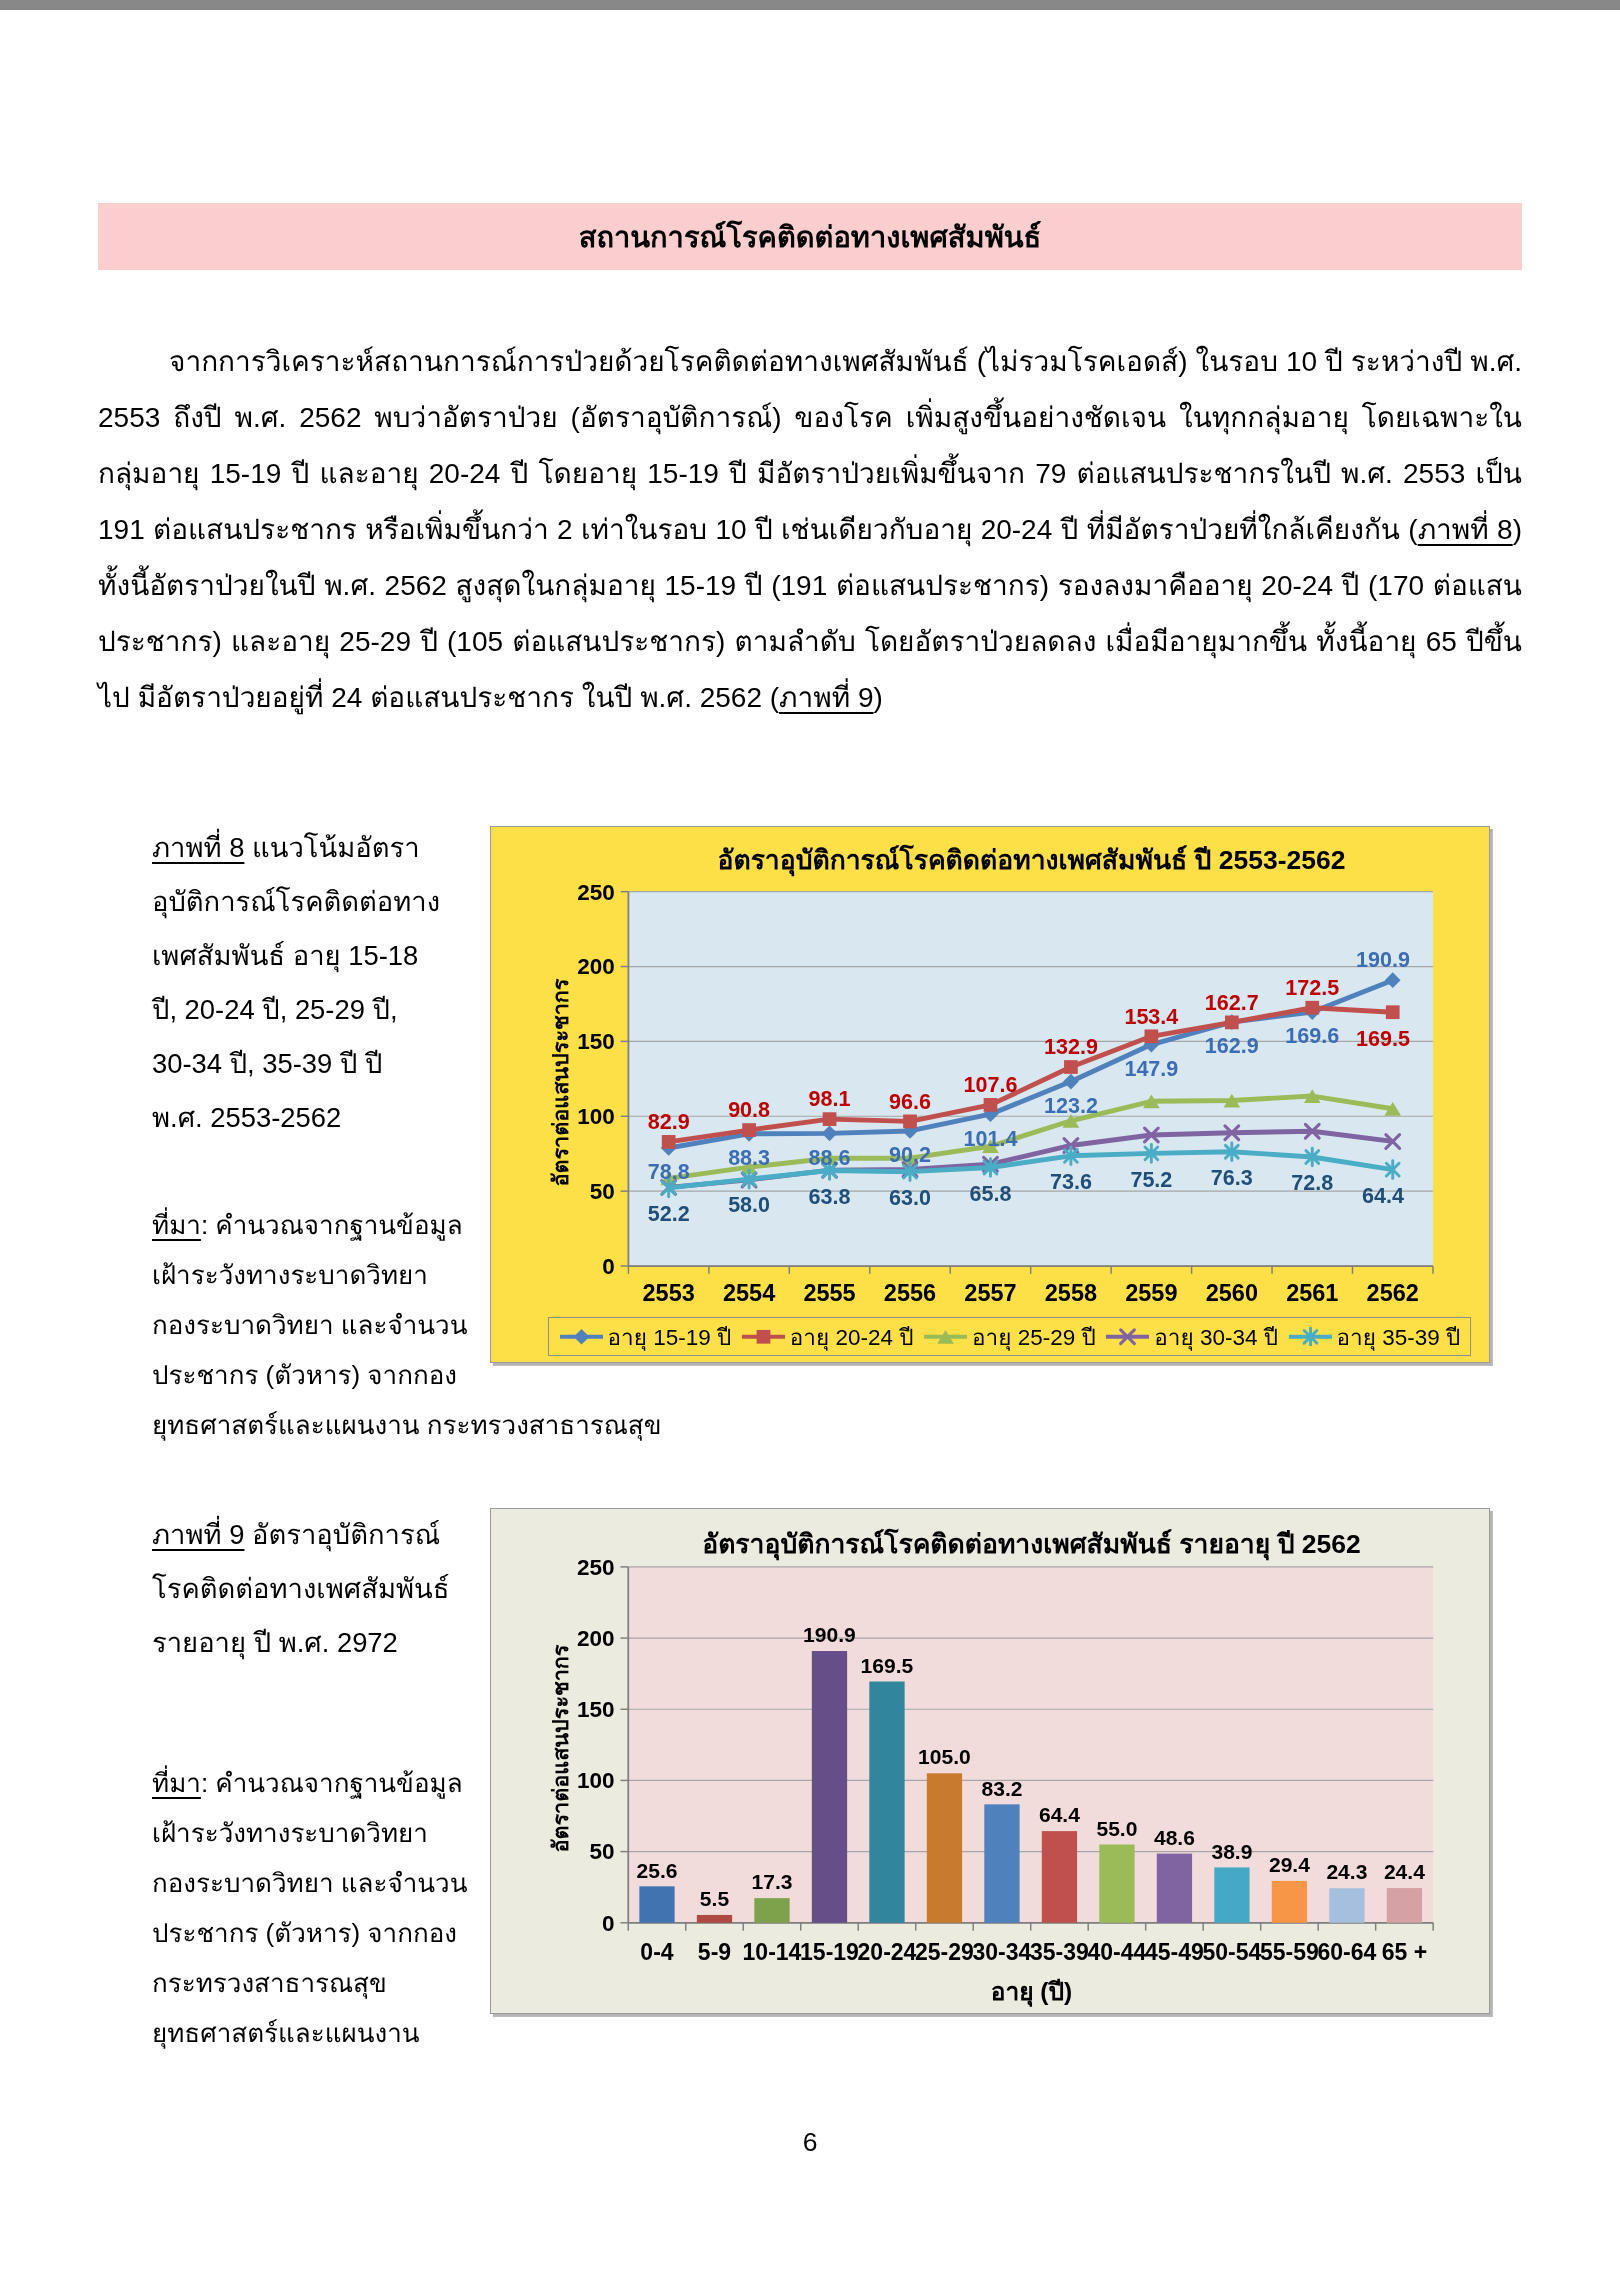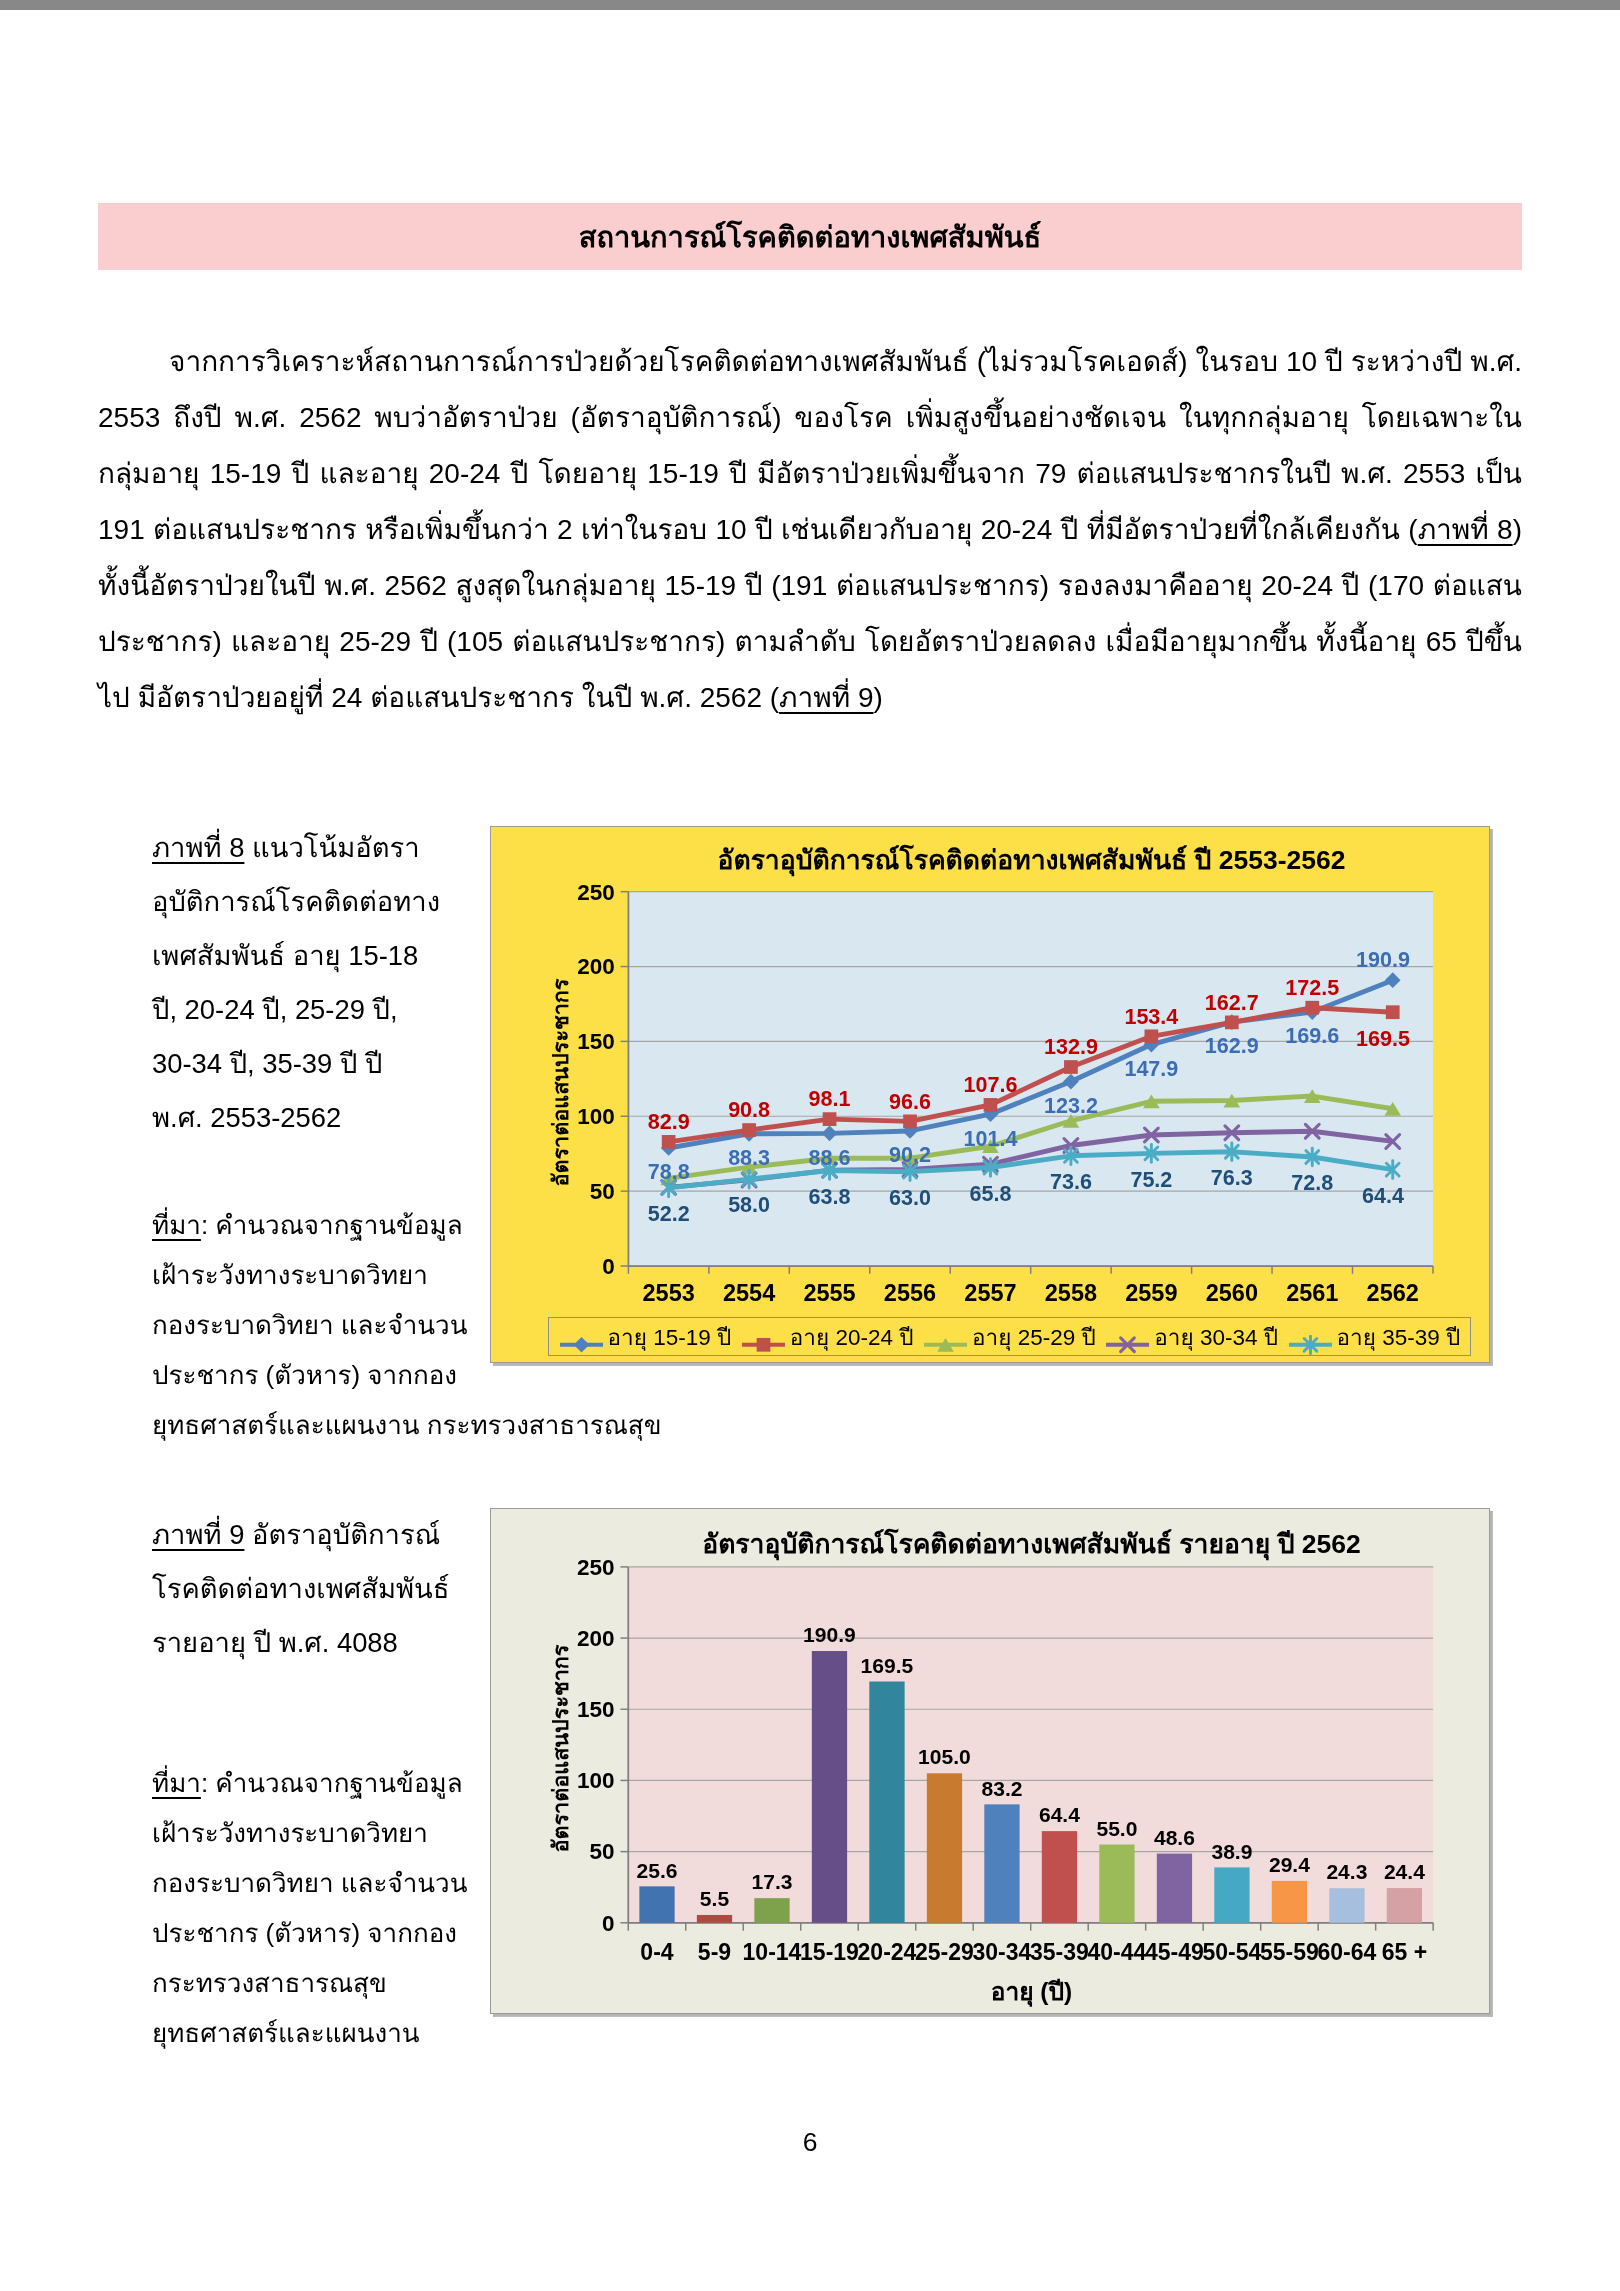--- a/index.html
+++ b/index.html
@@ -20,21 +20,21 @@
   .chart-title{position:absolute;left:137px;width:807px;text-align:center;
                font-size:26.5px;font-weight:bold;white-space:nowrap;}
   .ytitle{position:absolute;left:-119px;width:376px;text-align:center;
           font-size:21.6px;font-weight:bold;transform:rotate(-90deg);white-space:nowrap;}
   .xtitle{position:absolute;left:137px;width:807px;text-align:center;
           font-size:24.5px;font-weight:bold;}
   .plot-svg{position:absolute;left:0;top:0;}
   .legend{position:absolute;left:57px;top:490px;width:923px;height:39px;
           border:1px solid #8f8f8f;display:flex;align-items:center;
           justify-content:space-evenly;box-sizing:border-box;}
-  .legend-item{display:flex;align-items:flex-end;gap:3.9px;font-size:22.5px;}
+  .legend-item{display:flex;align-items:center;gap:3.9px;font-size:22.5px;}
   .pagenum{position:absolute;left:0;top:2117px;width:100%;text-align:center;font-size:26.5px;}
 </style>
 </head>
 <body>
 
 <div class="page">
 
   <div class="banner" style="background: rgb(250, 205, 206);">
     <span class="banner-title">สถานการณ์โรคติดต่อทางเพศสัมพันธ์</span>
   </div>
@@ -257,21 +257,21 @@
             <line x1="16.5" y1="16.5" x2="29.5" y2="3.5" stroke="#4BACC6" stroke-width="3" stroke-linecap="round"></line>
           </svg>
           <span>อายุ 35-39 ปี</span>
         </div>
       </div>
   </div>
 
   <div class="cap" style="top:1498px">
     <div class="ln"><span class="u">ภาพที่ 9</span><span> อัตราอุบัติการณ์</span></div>
     <div class="ln">โรคติดต่อทางเพศสัมพันธ์</div>
-    <div class="ln">รายอายุ ปี พ.ศ. 4088</div>
+    <div class="ln">รายอายุ ปี พ.ศ. 2972</div>
   </div>
   <div class="src" style="top:1748px">
     <div class="ln"><span class="u">ที่มา</span><span>: คำนวณจากฐานข้อมูล</span></div>
     <div class="ln">เฝ้าระวังทางระบาดวิทยา</div>
     <div class="ln">กองระบาดวิทยา และจำนวน</div>
     <div class="ln">ประชากร (ตัวหาร) จากกอง</div>
     <div class="ln">กระทรวงสาธารณสุข</div>
     <div class="ln">ยุทธศาสตร์และแผนงาน</div>
   </div>
 

